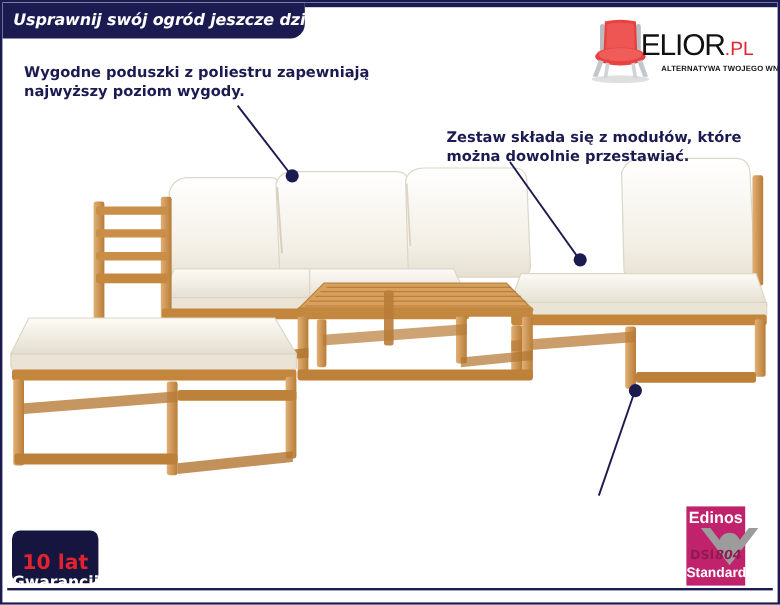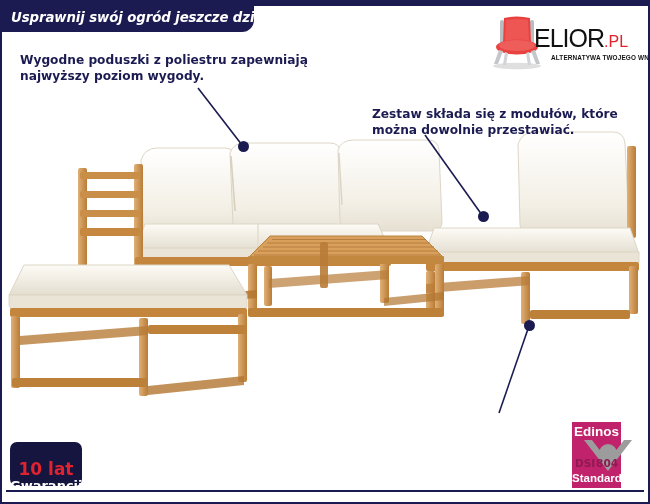--- a/index.html
+++ b/index.html
@@ -31,21 +31,21 @@
   #warranty{position:absolute;left:8px;top:440px;width:72px;height:44px;background:#15153f;
             border-radius:7px;text-align:center;line-height:1;padding-top:16px;box-sizing:border-box;}
   #warranty .yrs{display:block;color:#e0232e;font-size:17px;font-weight:bold;margin-top:3px;}
   #warranty .gw{display:block;color:#ffffff;font-size:13px;font-weight:bold;margin-top:1px;}
   #edinos{position:absolute;left:570px;top:420px;width:49px;height:66px;background:#c0226b;
           text-align:center;}
   #edinos .e-top{color:#fff;font-size:13.5px;font-weight:bold;line-height:1;padding-top:3px;
                  font-family:"Liberation Sans",sans-serif;}
   #edinos .e-mid{position:relative;height:34px;}
   #edinos .e-dsi{position:absolute;left:3px;top:18px;color:#8f1a52;font-size:10.5px;font-weight:bold;}
-  #edinos .e-804{position:absolute;right:3px;top:18px;color:#8f1a52;font-size:10.5px;font-weight:bold;}
+  #edinos .e-804{position:absolute;right:3px;top:18px;color:#8f1a52;font-size:10.5px;font-weight:bold;font-style:italic;}
   #edinos .e-bot{color:#fff;font-size:11.5px;font-weight:bold;line-height:1;
                  font-family:"Liberation Sans",sans-serif;}
   
   #bottom-rule{position:absolute;left:4px;right:4px;top:488px;height:2px;background:#1b1b52;}
   
   #scene{position:absolute;left:0;top:118px;width:646px;height:300px;}
 </style>
 </head>
 <body>
 

